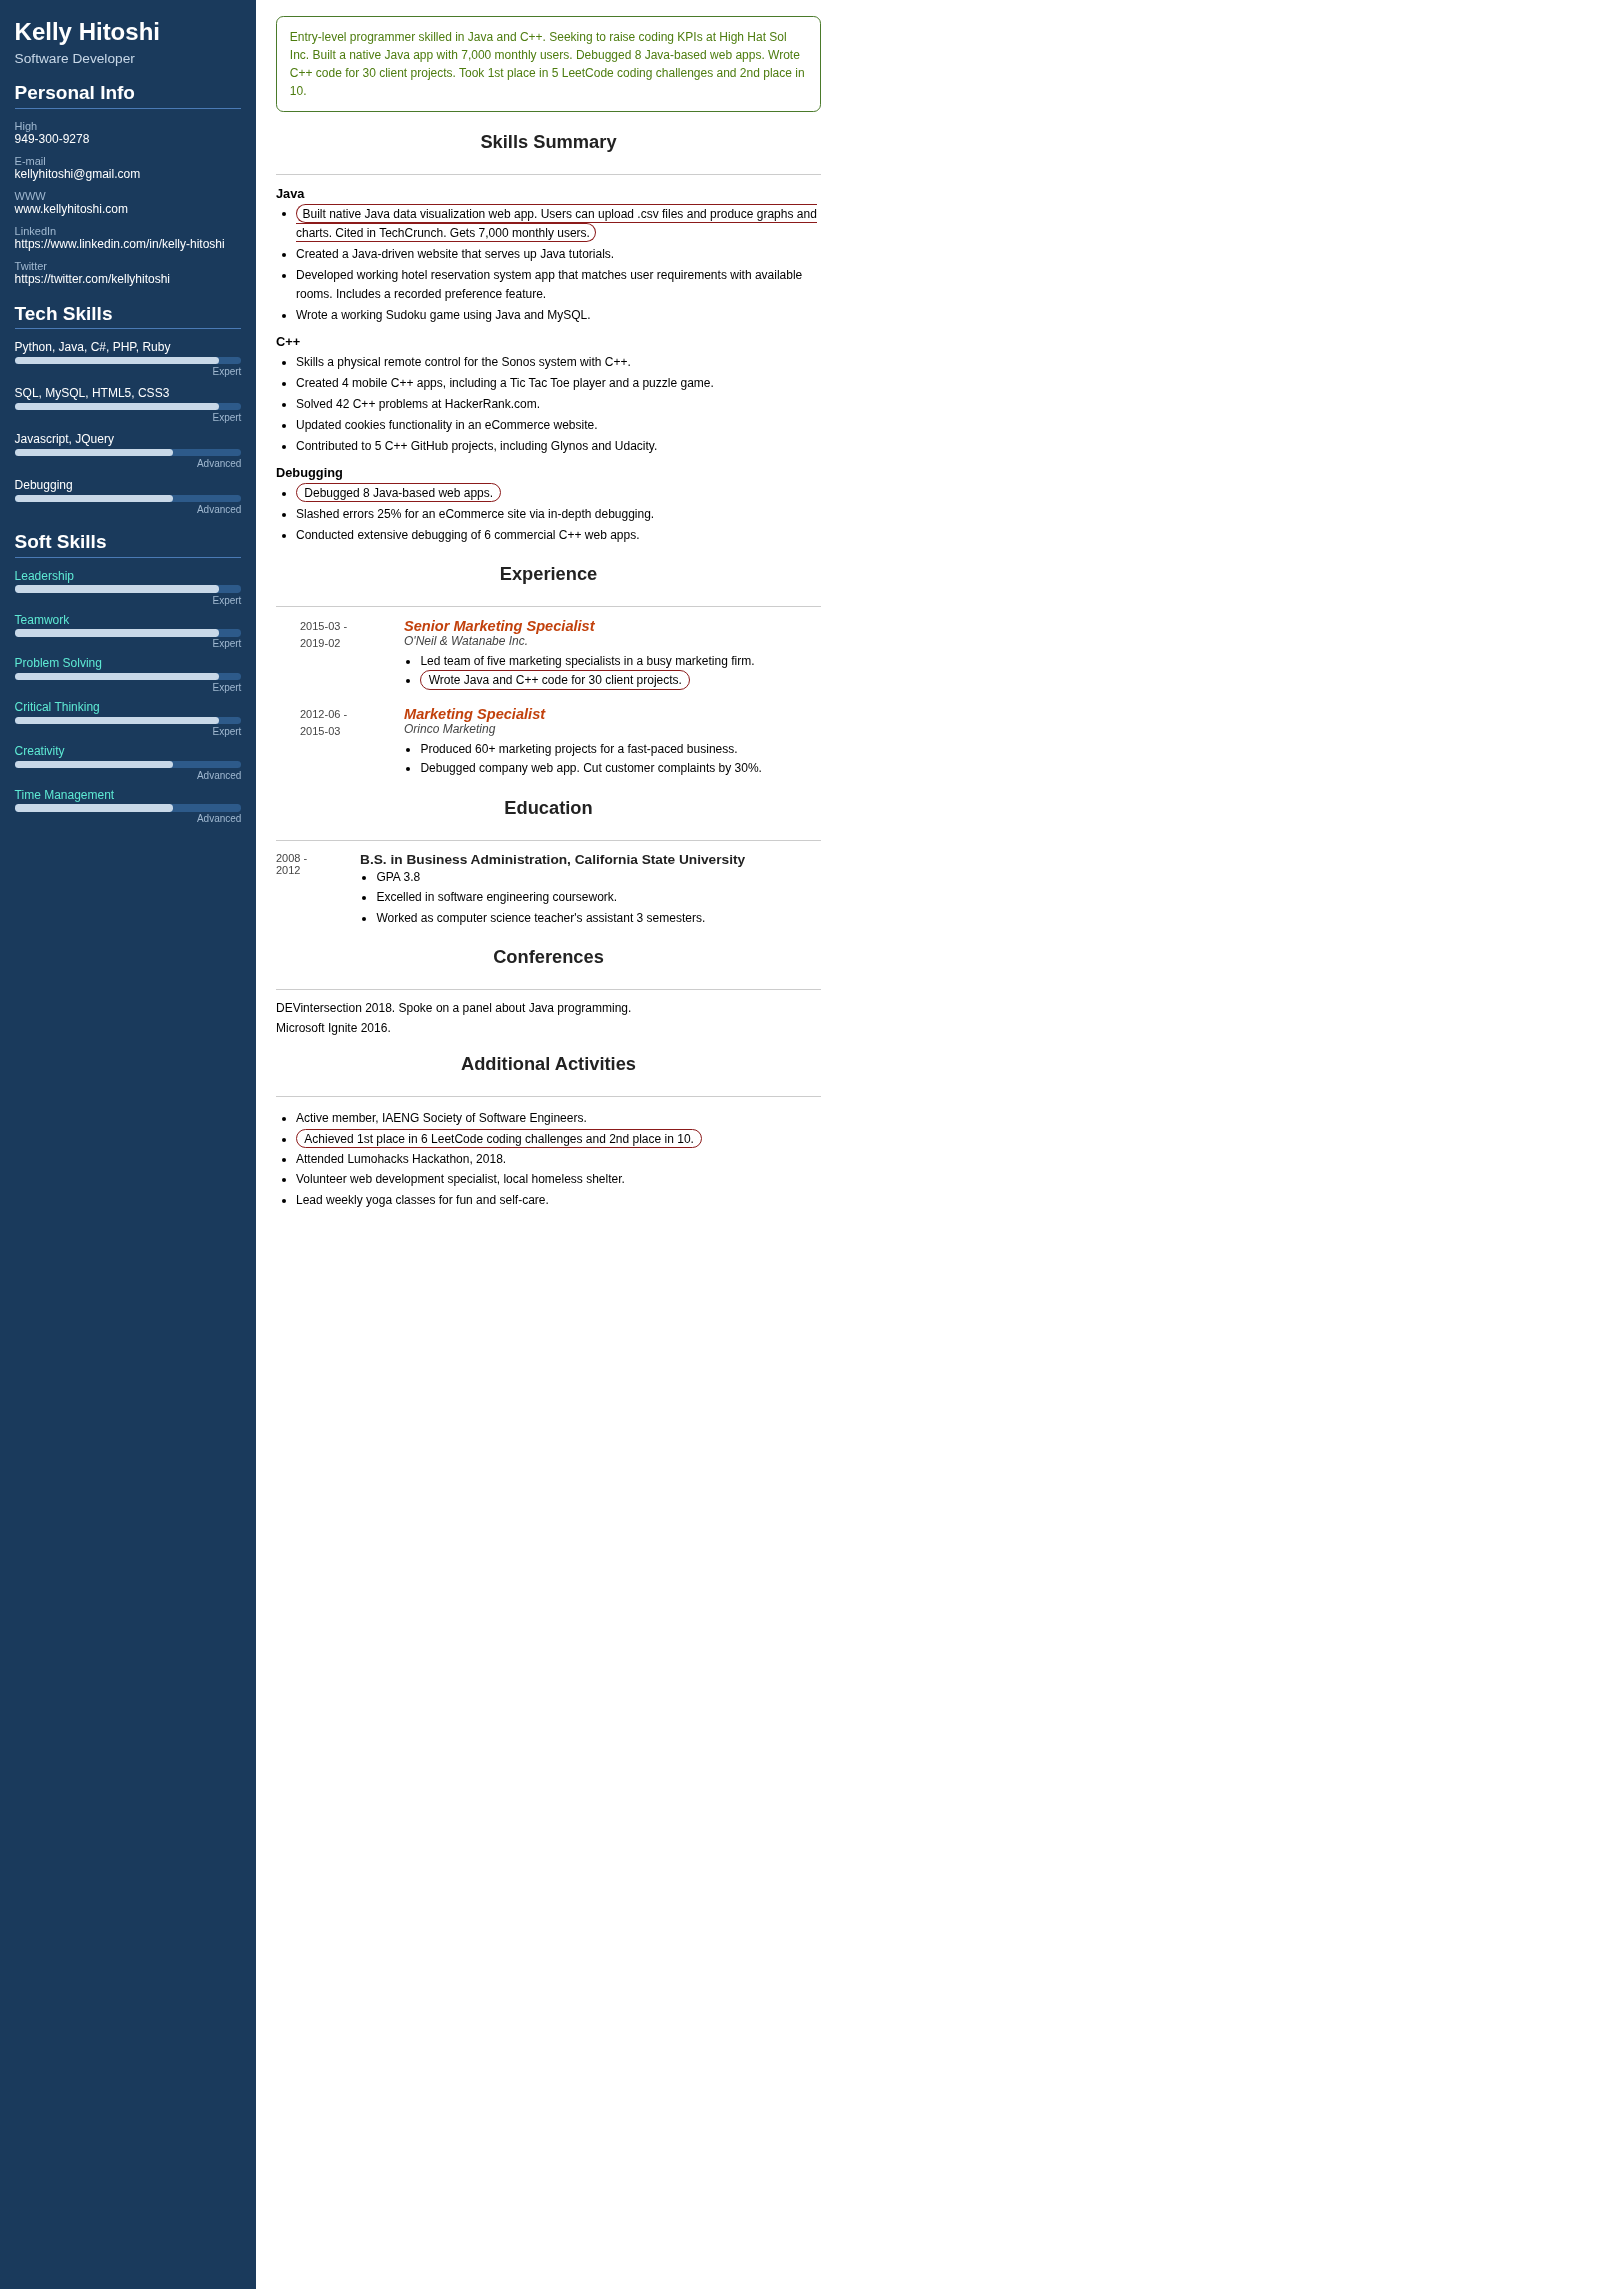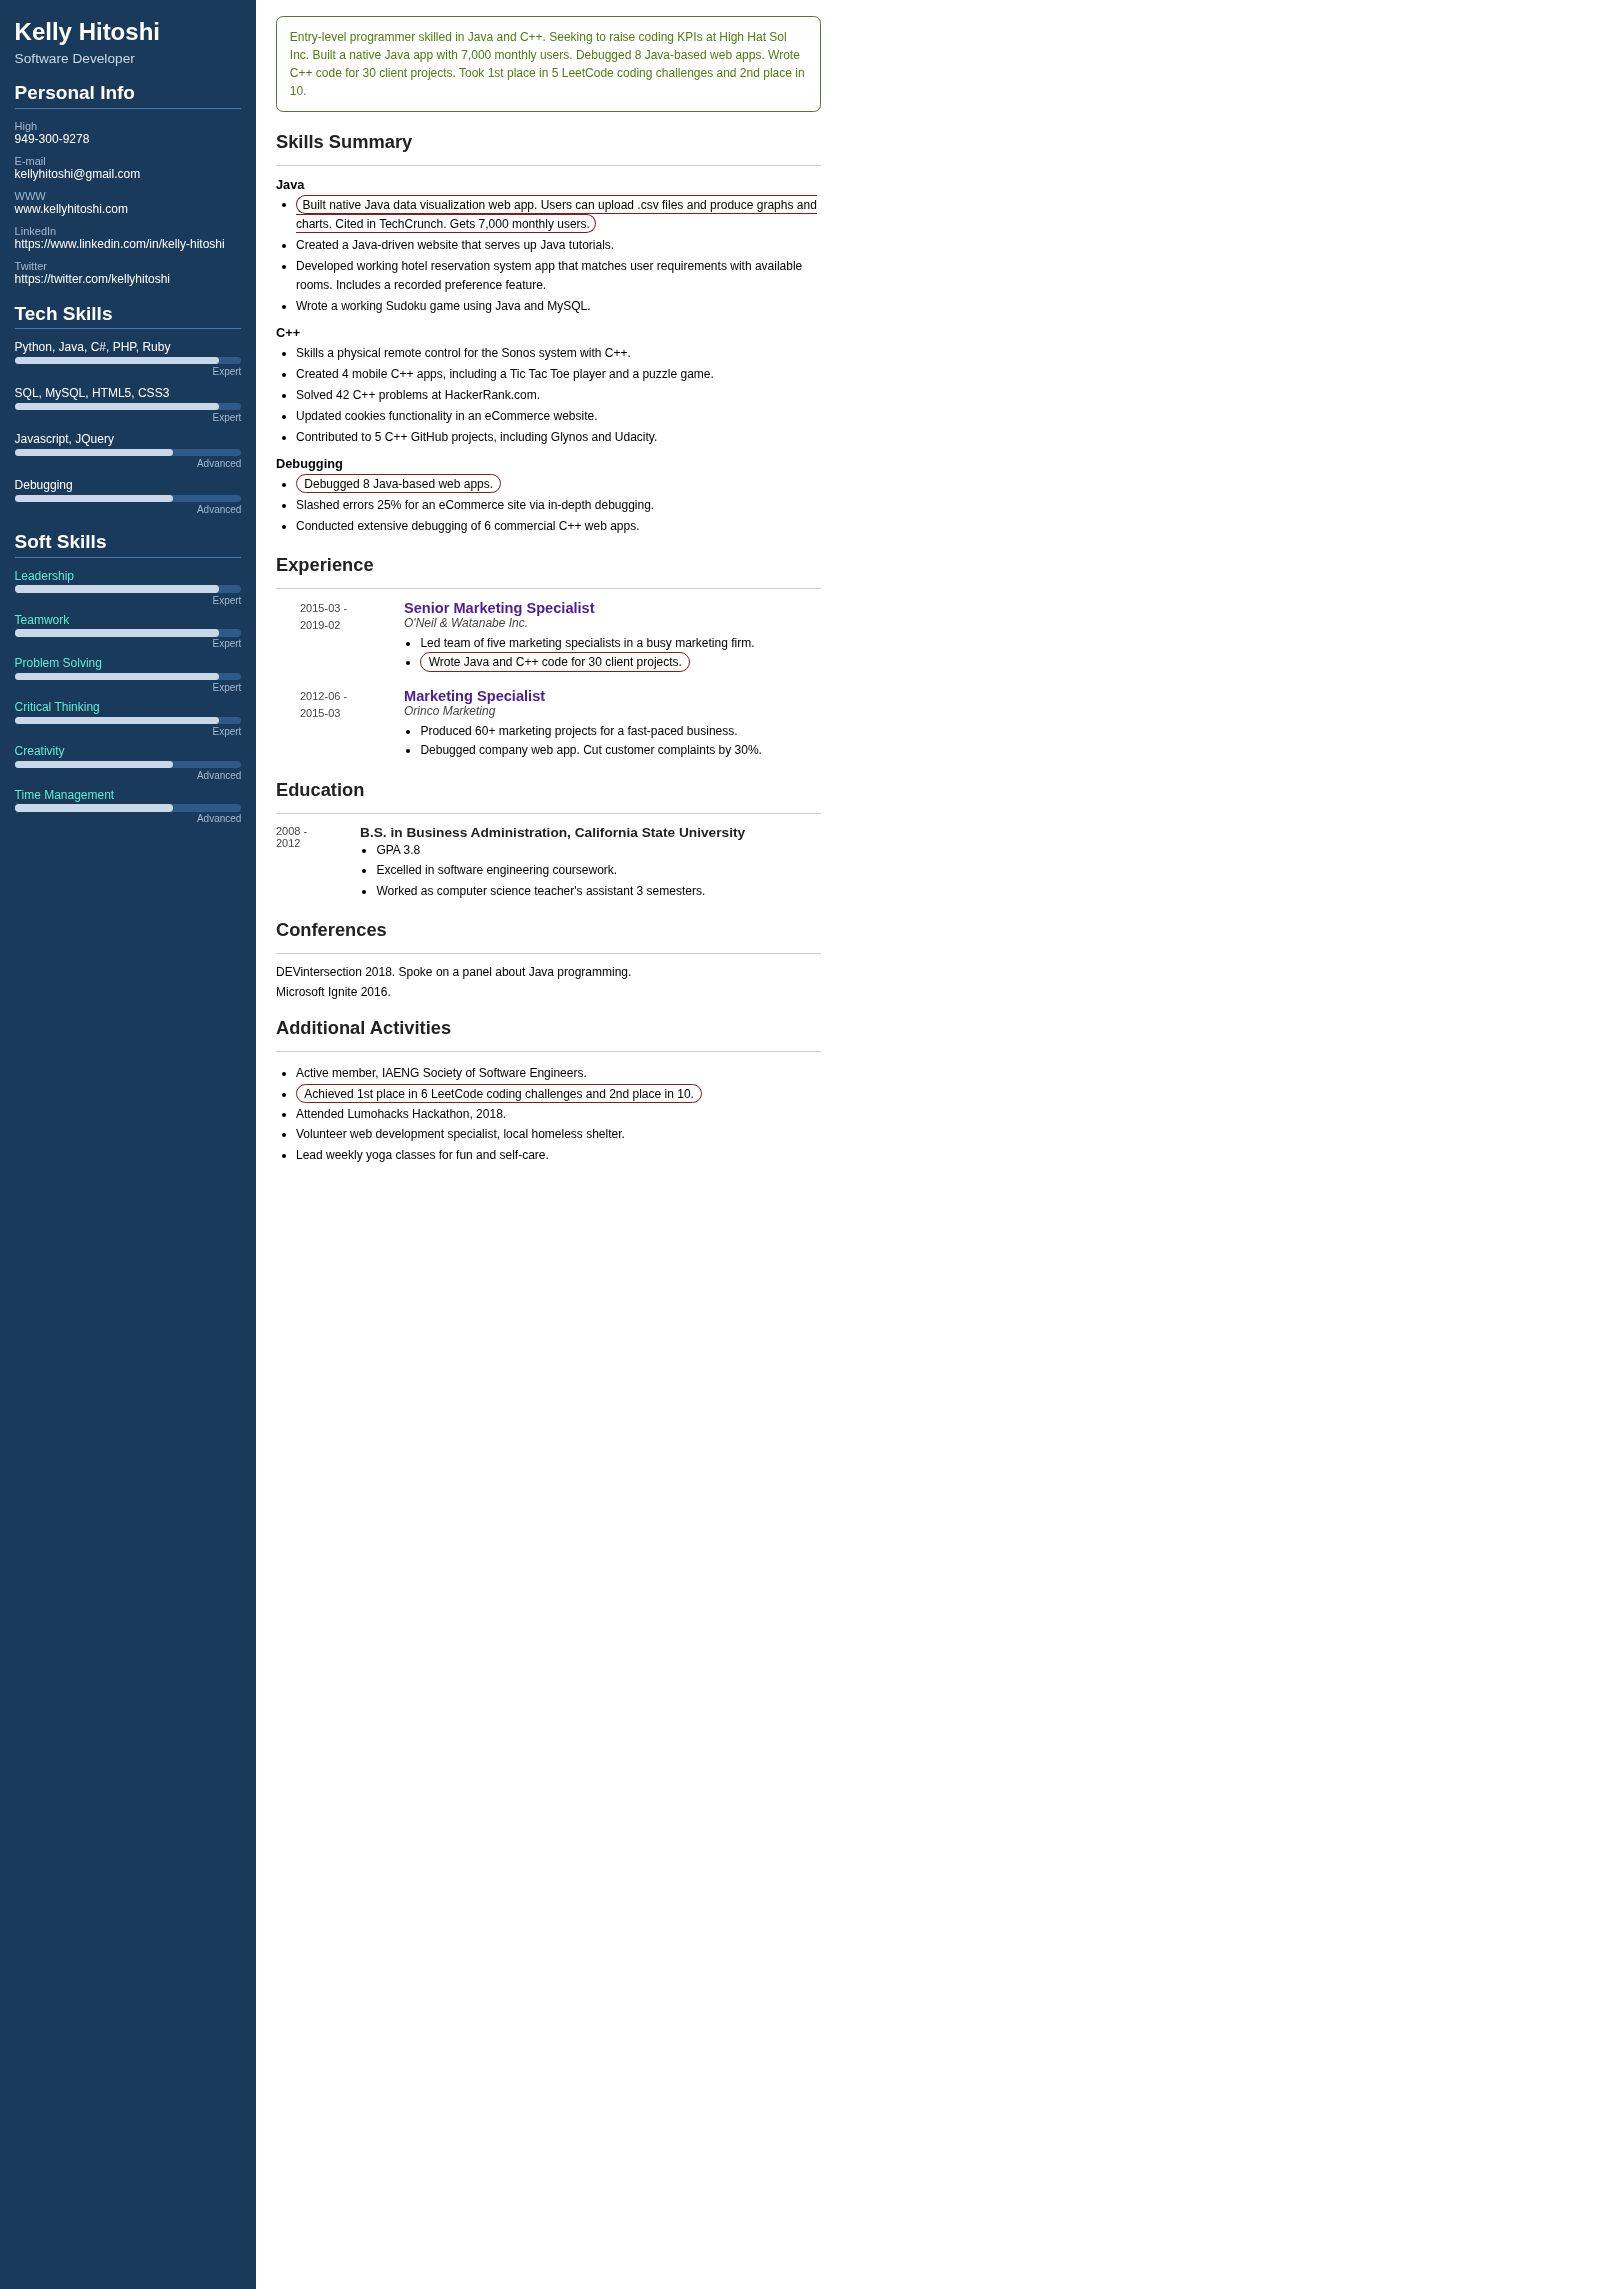--- a/index.html
+++ b/index.html
@@ -62,35 +62,36 @@
       color: #4d7c0f;
       margin-bottom: 18.3px;
       line-height: 1.5;
     }
 
     .section-title {
       font-size: 18.3px;
       font-weight: bold;
       color: #222;
       border-bottom: 0.9px solid #ccc;
-      padding-bottom: 12px;
+      padding-bottom: 21px;
       margin-bottom: 11px;
       margin-top: 18.3px;
+      text-align: center;
     }
 
     
     .skill-category { font-weight: bold; font-size: 12.8px; margin-top: 9.1px; margin-bottom: 3.7px; }
     .skills-list { list-style: disc; padding-left: 20px; font-size: 12px; line-height: 1.6; }
     .skills-list li { margin-bottom: 1.8px; }
 
     
     .exp-entry { display: flex; gap: 31px; margin-bottom: 16.4px; margin-left: 24px; }
     .exp-dates { font-size: 11px; color: #444; min-width: 73px; flex-shrink: 0; line-height: 1.5; }
     .exp-details { flex: 1; }
-    .exp-job-title { font-size: 14.6px; font-weight: bold; color: #4c1d95; }
+    .exp-job-title { font-size: 14.6px; font-weight: bold; color: #c2410c; font-style: italic; }
     .exp-company { font-style: italic; font-size: 12px; color: #444; margin-bottom: 3.7px; }
     .exp-list { list-style: disc; padding-left: 16.4px; font-size: 12px; line-height: 1.6; }
 
     
     .edu-entry { display: flex; gap: 11px; margin-bottom: 11px; }
     .edu-dates { font-size: 11px; color: #444; min-width: 73px; flex-shrink: 0; }
     .edu-details { flex: 1; }
     .edu-degree { font-size: 13.7px; font-weight: bold; color: #222; }
     .edu-list { list-style: disc; padding-left: 16.4px; font-size: 12px; line-height: 1.7; }
 

